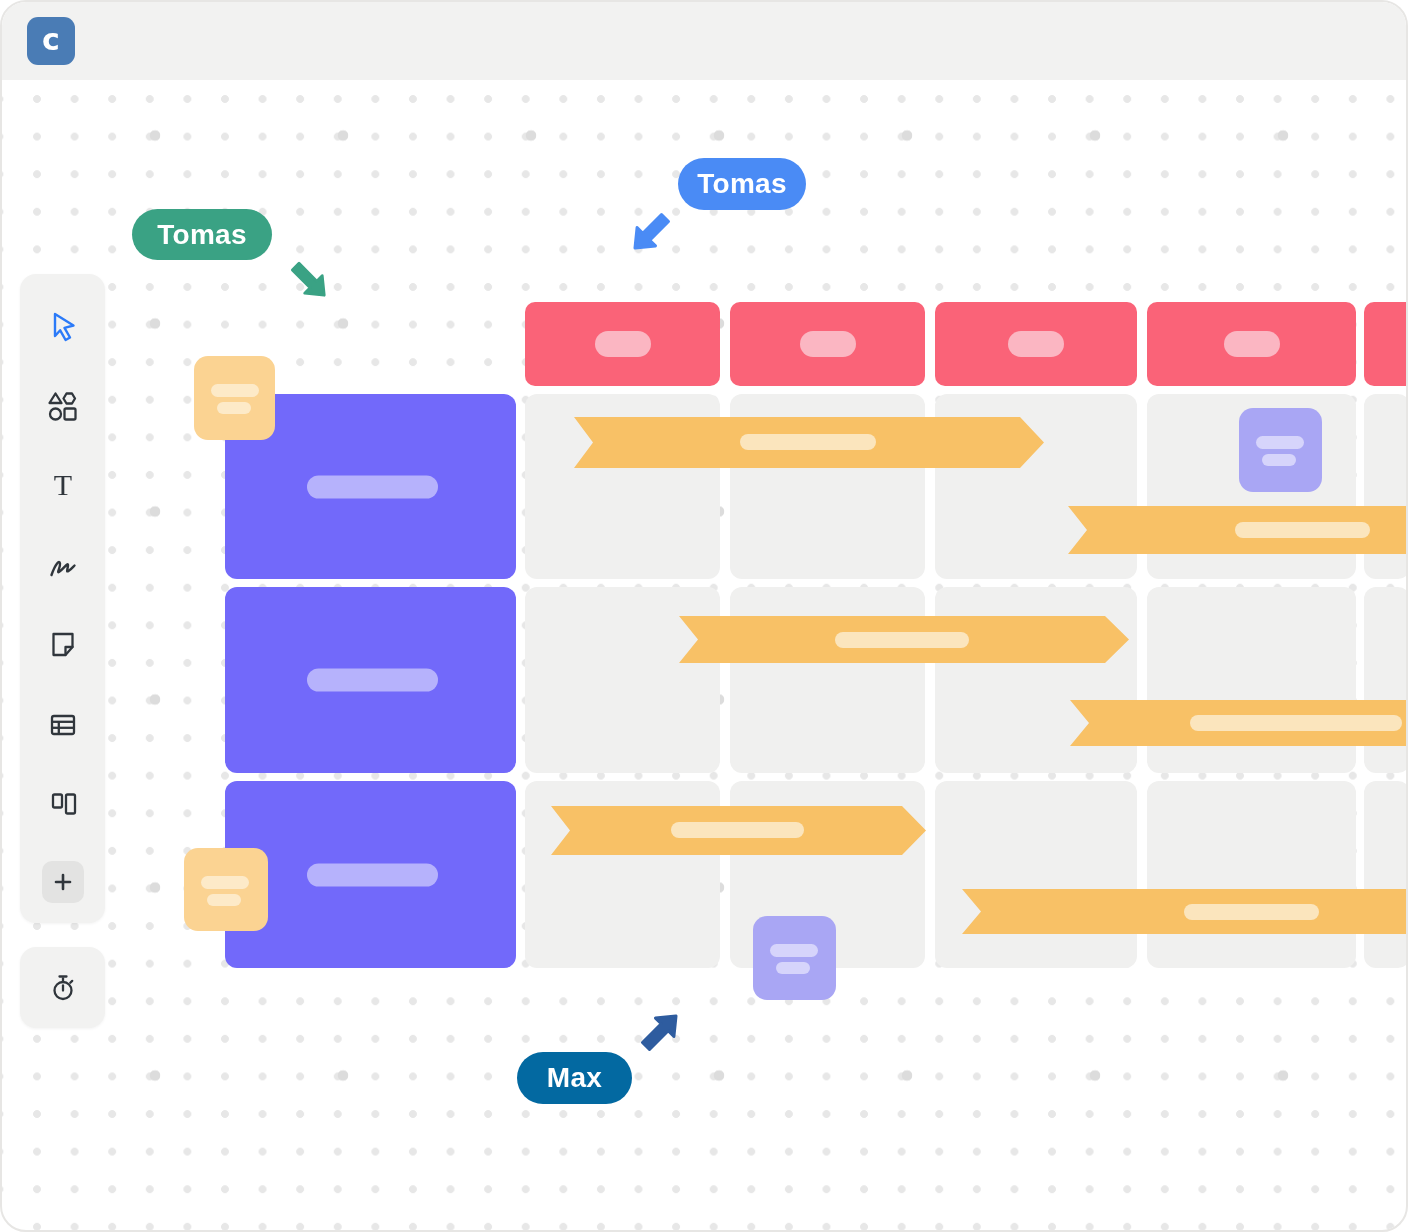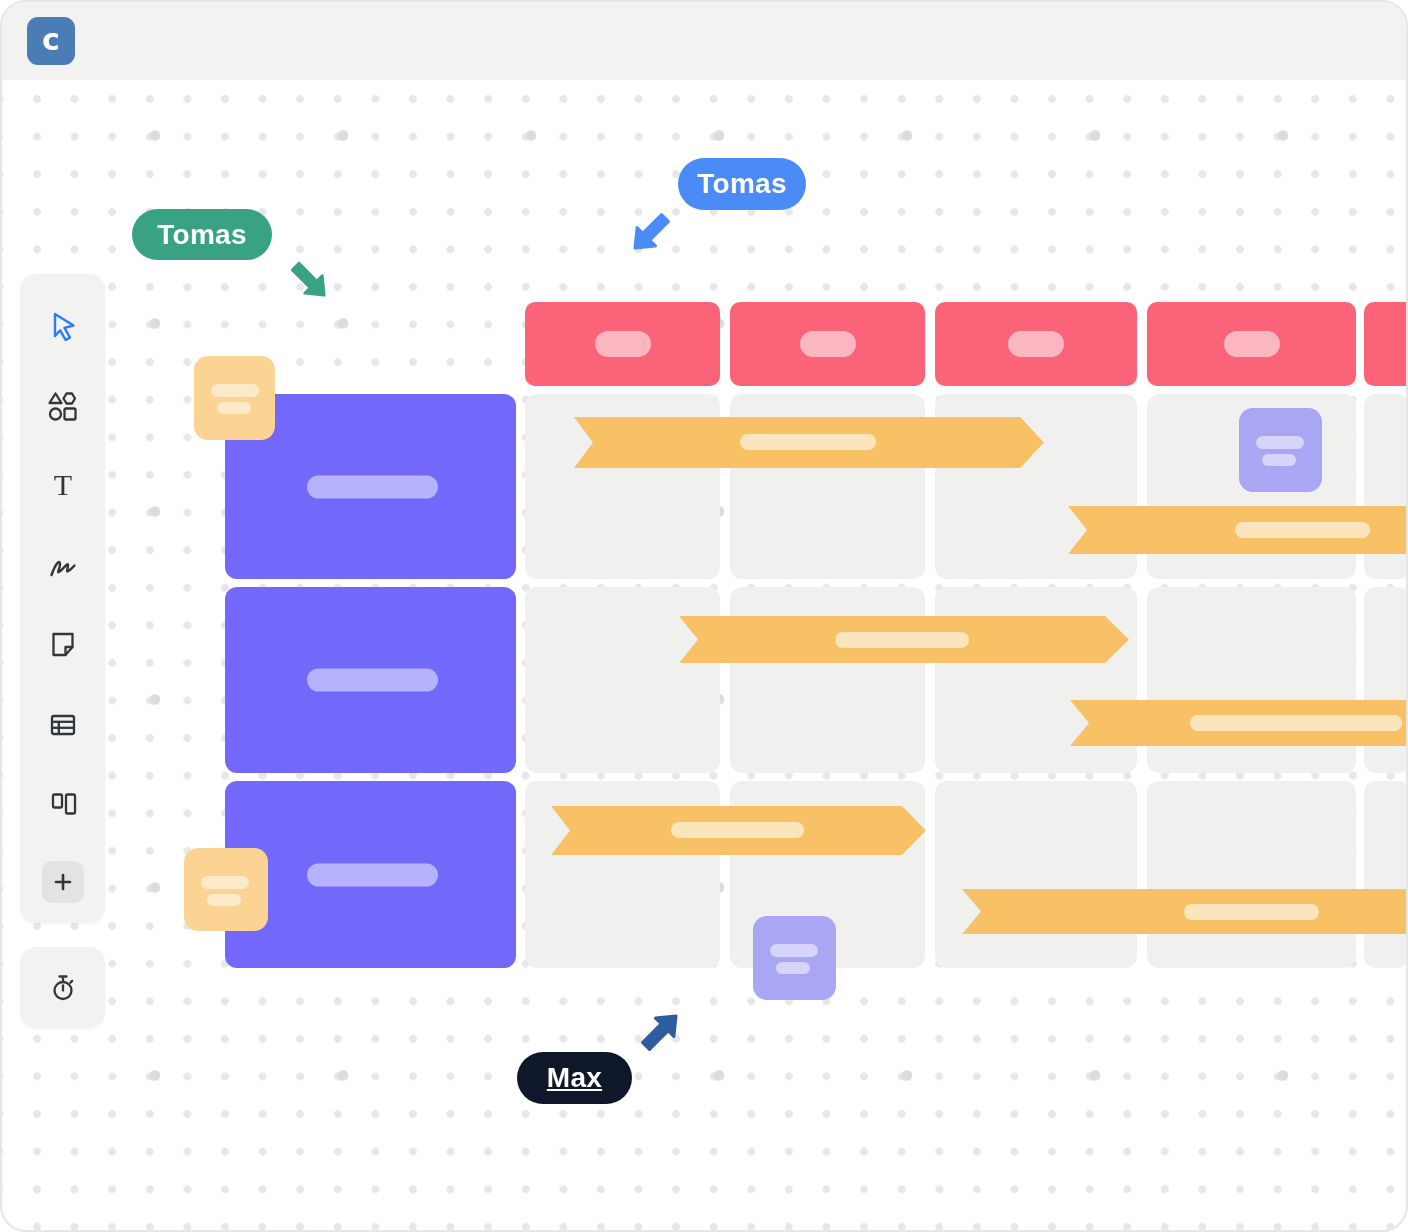--- a/index.html
+++ b/index.html
@@ -84,21 +84,21 @@
 
   
   .cursor-pill {
     position:absolute; z-index:5; border-radius:26px; color:#ffffff;
     display:flex; align-items:center; justify-content:center;
     font-size:28px; font-weight:bold; letter-spacing:0.3px;
   }
   .cursor-arrow { position:absolute; z-index:5; }
   .c-tomas { background:#3aa284; }
   .c-elena { background:#4a8bf5; }
-  .c-max   { background:#0f172a;text-decoration:underline; }
+  .c-max   { background:#0369a1; }
 </style>
 </head>
 <body>
 
 <div class="frame">
 
   <div class="canvas-bg"></div>
 
   <div class="topbar">
     <div class="logo">c</div>

